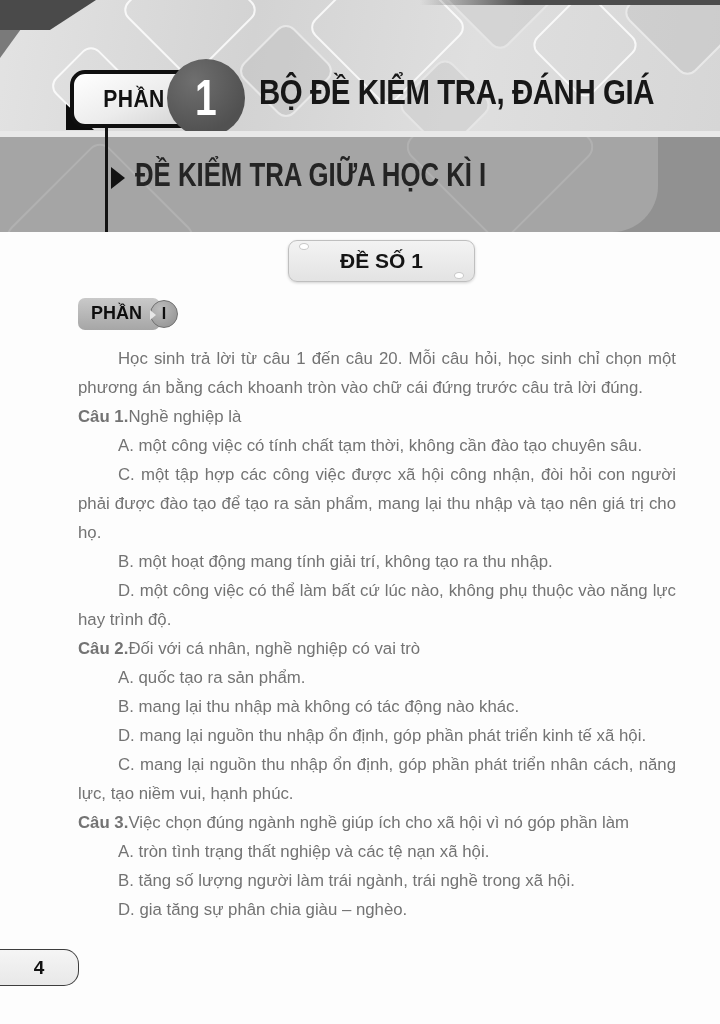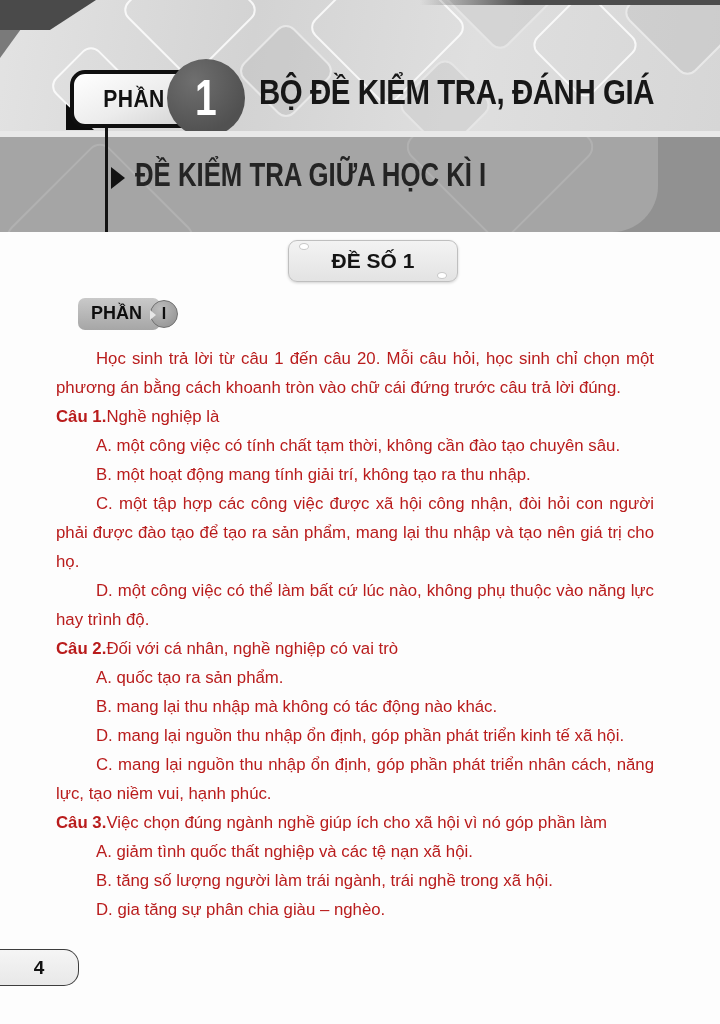--- a/index.html
+++ b/index.html
@@ -63,21 +63,21 @@
   .sub-tri { position:absolute; left:111px; top:167px; width:0; height:0;
     border-top:11px solid transparent; border-bottom:11px solid transparent; border-left:14px solid #131313; }
   .sub-title {
     position:absolute; left:135px; top:156px; white-space:nowrap;
     font-size:33px; font-weight:800; color:#242424;
     transform:scaleX(.78); transform-origin:left center;
   }
 
   
   .de-badge {
-    position:absolute; left:288px; top:240px; width:170px; height:42px;
+    position:absolute; left:288px; top:240px; width:187px; height:42px;
     background:linear-gradient(180deg,#f3f3f3,#e3e3e3);
     border:1px solid #bfbfbf; border-radius:9px;
     box-shadow:0 1px 3px rgba(0,0,0,.18);
     display:flex; align-items:center; justify-content:center;
     font-size:21px; font-weight:bold; color:#141414;
   }
   .hole { position:absolute; width:10px; height:7px; border-radius:50%;
     background:#fff; border:1px solid #c8c8c8; }
   .hole.tl { left:10px; top:2px; }
   .hole.br { right:10px; bottom:2px; }
@@ -95,22 +95,22 @@
     border:1px solid #707070;
     display:flex; align-items:center; justify-content:center;
     font-weight:bold; font-size:16px; color:#0e0e0e; position:relative;
   }
   .sec-num::before { content:""; position:absolute; left:-1px; top:9px; width:0; height:0;
     border-top:5px solid transparent; border-bottom:5px solid transparent; border-left:6px solid #e6e6e6; }
   .sec-title { margin-left:10px; font-weight:bold; font-size:17.5px; color:#0f0f0f; white-space:nowrap; }
 
   
   .content {
-    position:absolute; left:56px; top:344px; width:598px;
-    font-size:16.8px; line-height:29px; color:#b91c1c; text-align:justify;
+    position:absolute; left:78px; top:344px; width:598px;
+    font-size:16.8px; line-height:29px; color:#737373; text-align:justify;
   }
   .content p { margin:0; }
   .indent { text-indent:40px; }
   .q b { padding-right:0; }
 
   
   .page-tab {
     position:absolute; left:0; top:949px; width:79px; height:37px;
     background:linear-gradient(180deg,#f5f5f5,#e8e8e8);
     border:1.5px solid #3d3d3d; border-left:none; border-radius:0 15px 15px 0;
@@ -167,32 +167,32 @@
     <div class="sec-num">
       <span>I</span>
     </div>
   </div>
 
   <div class="content">
     <p class="indent">Học sinh trả lời từ câu 1 đến câu 20. Mỗi câu hỏi, học sinh chỉ chọn một phương án bằng cách khoanh tròn vào chữ cái đứng trước câu trả lời đúng.</p>
 
     <p class="q"><b>Câu 1.</b><span>Nghề nghiệp là</span></p>
     <p class="indent">A. một công việc có tính chất tạm thời, không cần đào tạo chuyên sâu.</p>
+    <p class="indent">C. một tập hợp các công việc được xã hội công nhận, đòi hỏi con người phải được đào tạo để tạo ra sản phẩm, mang lại thu nhập và tạo nên giá trị cho họ.</p>
     <p class="indent">B. một hoạt động mang tính giải trí, không tạo ra thu nhập.</p>
-    <p class="indent">C. một tập hợp các công việc được xã hội công nhận, đòi hỏi con người phải được đào tạo để tạo ra sản phẩm, mang lại thu nhập và tạo nên giá trị cho họ.</p>
     <p class="indent">D. một công việc có thể làm bất cứ lúc nào, không phụ thuộc vào năng lực hay trình độ.</p>
 
     <p class="q"><b>Câu 2.</b><span>Đối với cá nhân, nghề nghiệp có vai trò</span></p>
     <p class="indent">A. quốc tạo ra sản phẩm.</p>
     <p class="indent">B. mang lại thu nhập mà không có tác động nào khác.</p>
     <p class="indent">D. mang lại nguồn thu nhập ổn định, góp phần phát triển kinh tế xã hội.</p>
     <p class="indent">C. mang lại nguồn thu nhập ổn định, góp phần phát triển nhân cách, năng lực, tạo niềm vui, hạnh phúc.</p>
 
     <p class="q"><b>Câu 3.</b><span>Việc chọn đúng ngành nghề giúp ích cho xã hội vì nó góp phần làm</span></p>
-    <p class="indent">A. giảm tình quốc thất nghiệp và các tệ nạn xã hội.</p>
+    <p class="indent">A. tròn tình trạng thất nghiệp và các tệ nạn xã hội.</p>
     <p class="indent">B. tăng số lượng người làm trái ngành, trái nghề trong xã hội.</p>
     <p class="indent">D. gia tăng sự phân chia giàu – nghèo.</p>
   </div>
 
   <div class="page-tab">
     <span>4</span>
   </div>
 
 </div>
 

